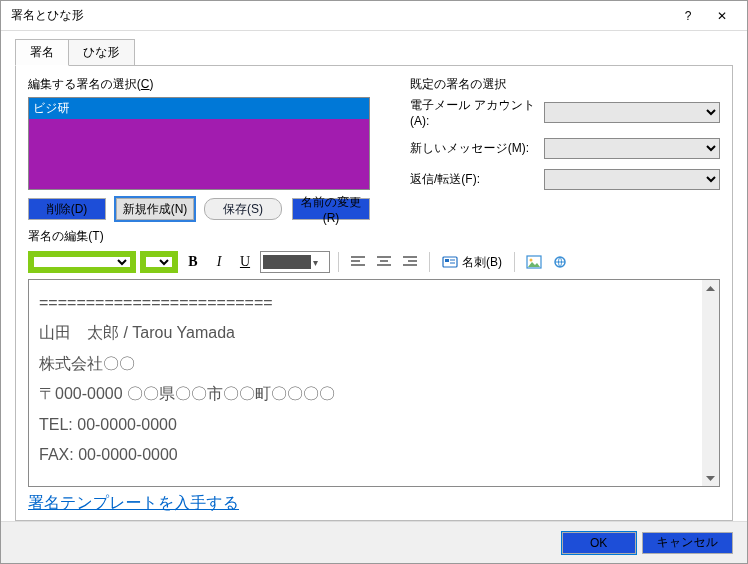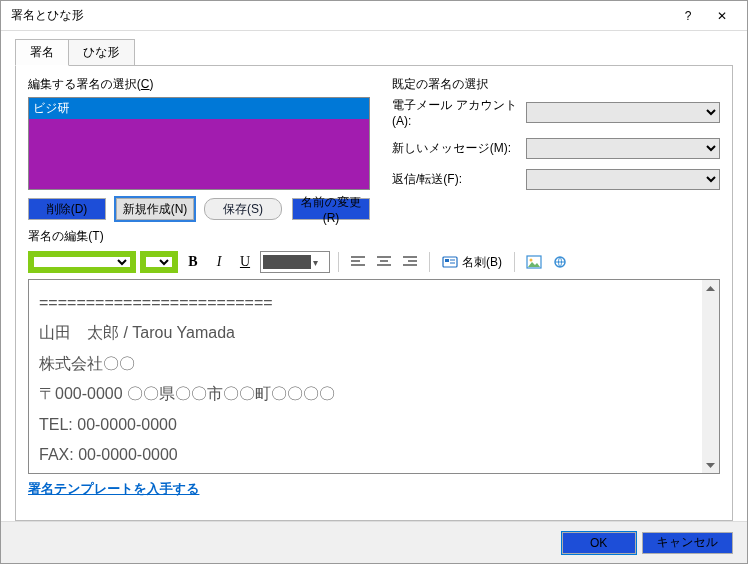--- a/index.html
+++ b/index.html
@@ -61,21 +61,21 @@
     border: 1px solid #bbb;
     margin-top: -1px;
     padding: 10px 12px 6px 12px;
     flex: 1;
     display: flex;
     flex-direction: column;
     min-height: 0;
   }
   .top-row {
     display: flex;
-    gap: 22px;
+    gap: 40px;
   }
   .left-col { flex: 0 0 340px; }
   .right-col { flex: 1; }
   .label { margin-bottom: 4px; }
   .label .ul { text-decoration: underline; }
   .siglist {
     border: 1px solid #8a8a8a;
     height: 93px;
     background: #a21caf;
     overflow: auto;
@@ -178,25 +178,24 @@
   }
   .scrollbar {
     width: 17px;
     background: #f0f0f0;
     display:flex; flex-direction:column; align-items:center;
   }
   .scrollbar .arrow { width:17px; height:17px; display:flex;align-items:center;justify-content:center; cursor:pointer;}
   .link {
     color: #0066cc;
     text-decoration: underline;
-    margin: 6px 0 16px 0;
-    font-size: 13px;
+    margin: 6px 0 0 0;
+    font-size: 16px;
     cursor: pointer;
     display: inline-block;
-    font-weight: bold;
   }
   .footer {
     height: 42px;
     display: flex;
     justify-content: flex-end;
     align-items: center;
     padding: 0 14px;
     gap: 6px;
     background: #f0f0f0;
     border-top: 1px solid #ddd;

